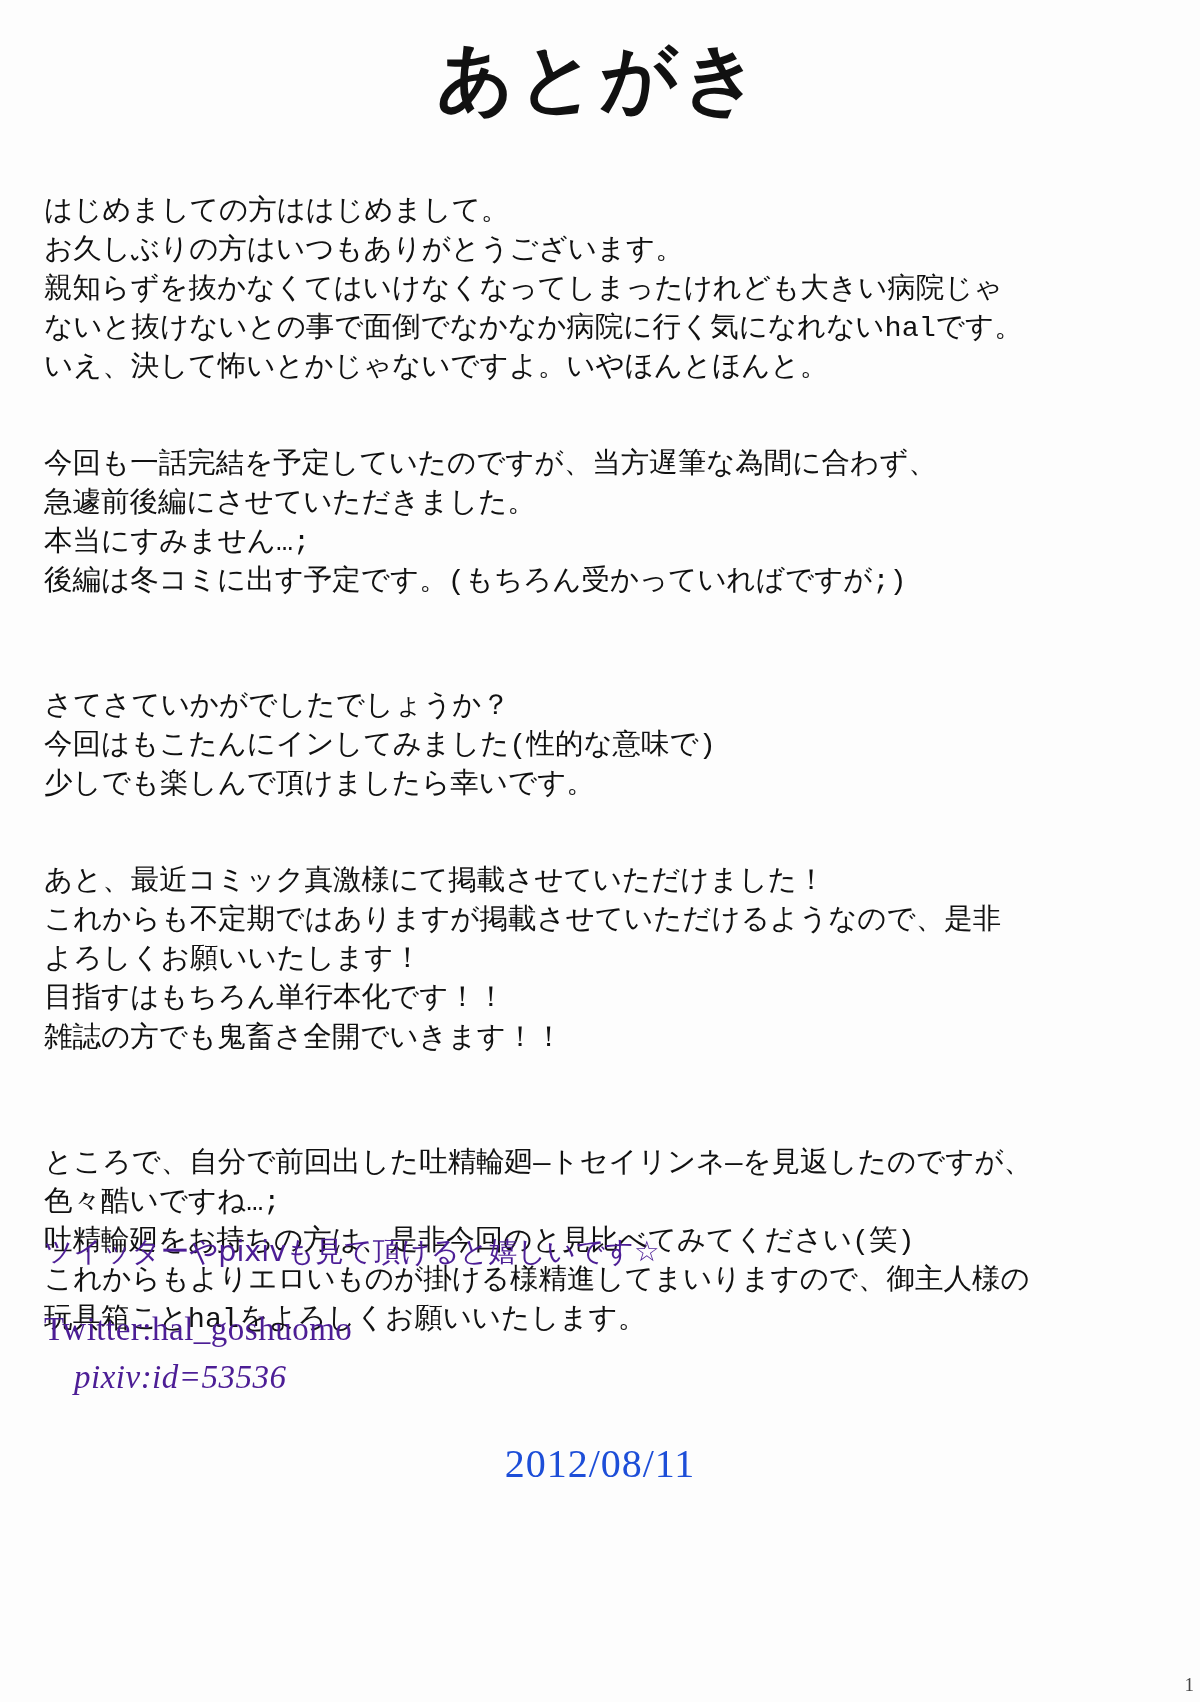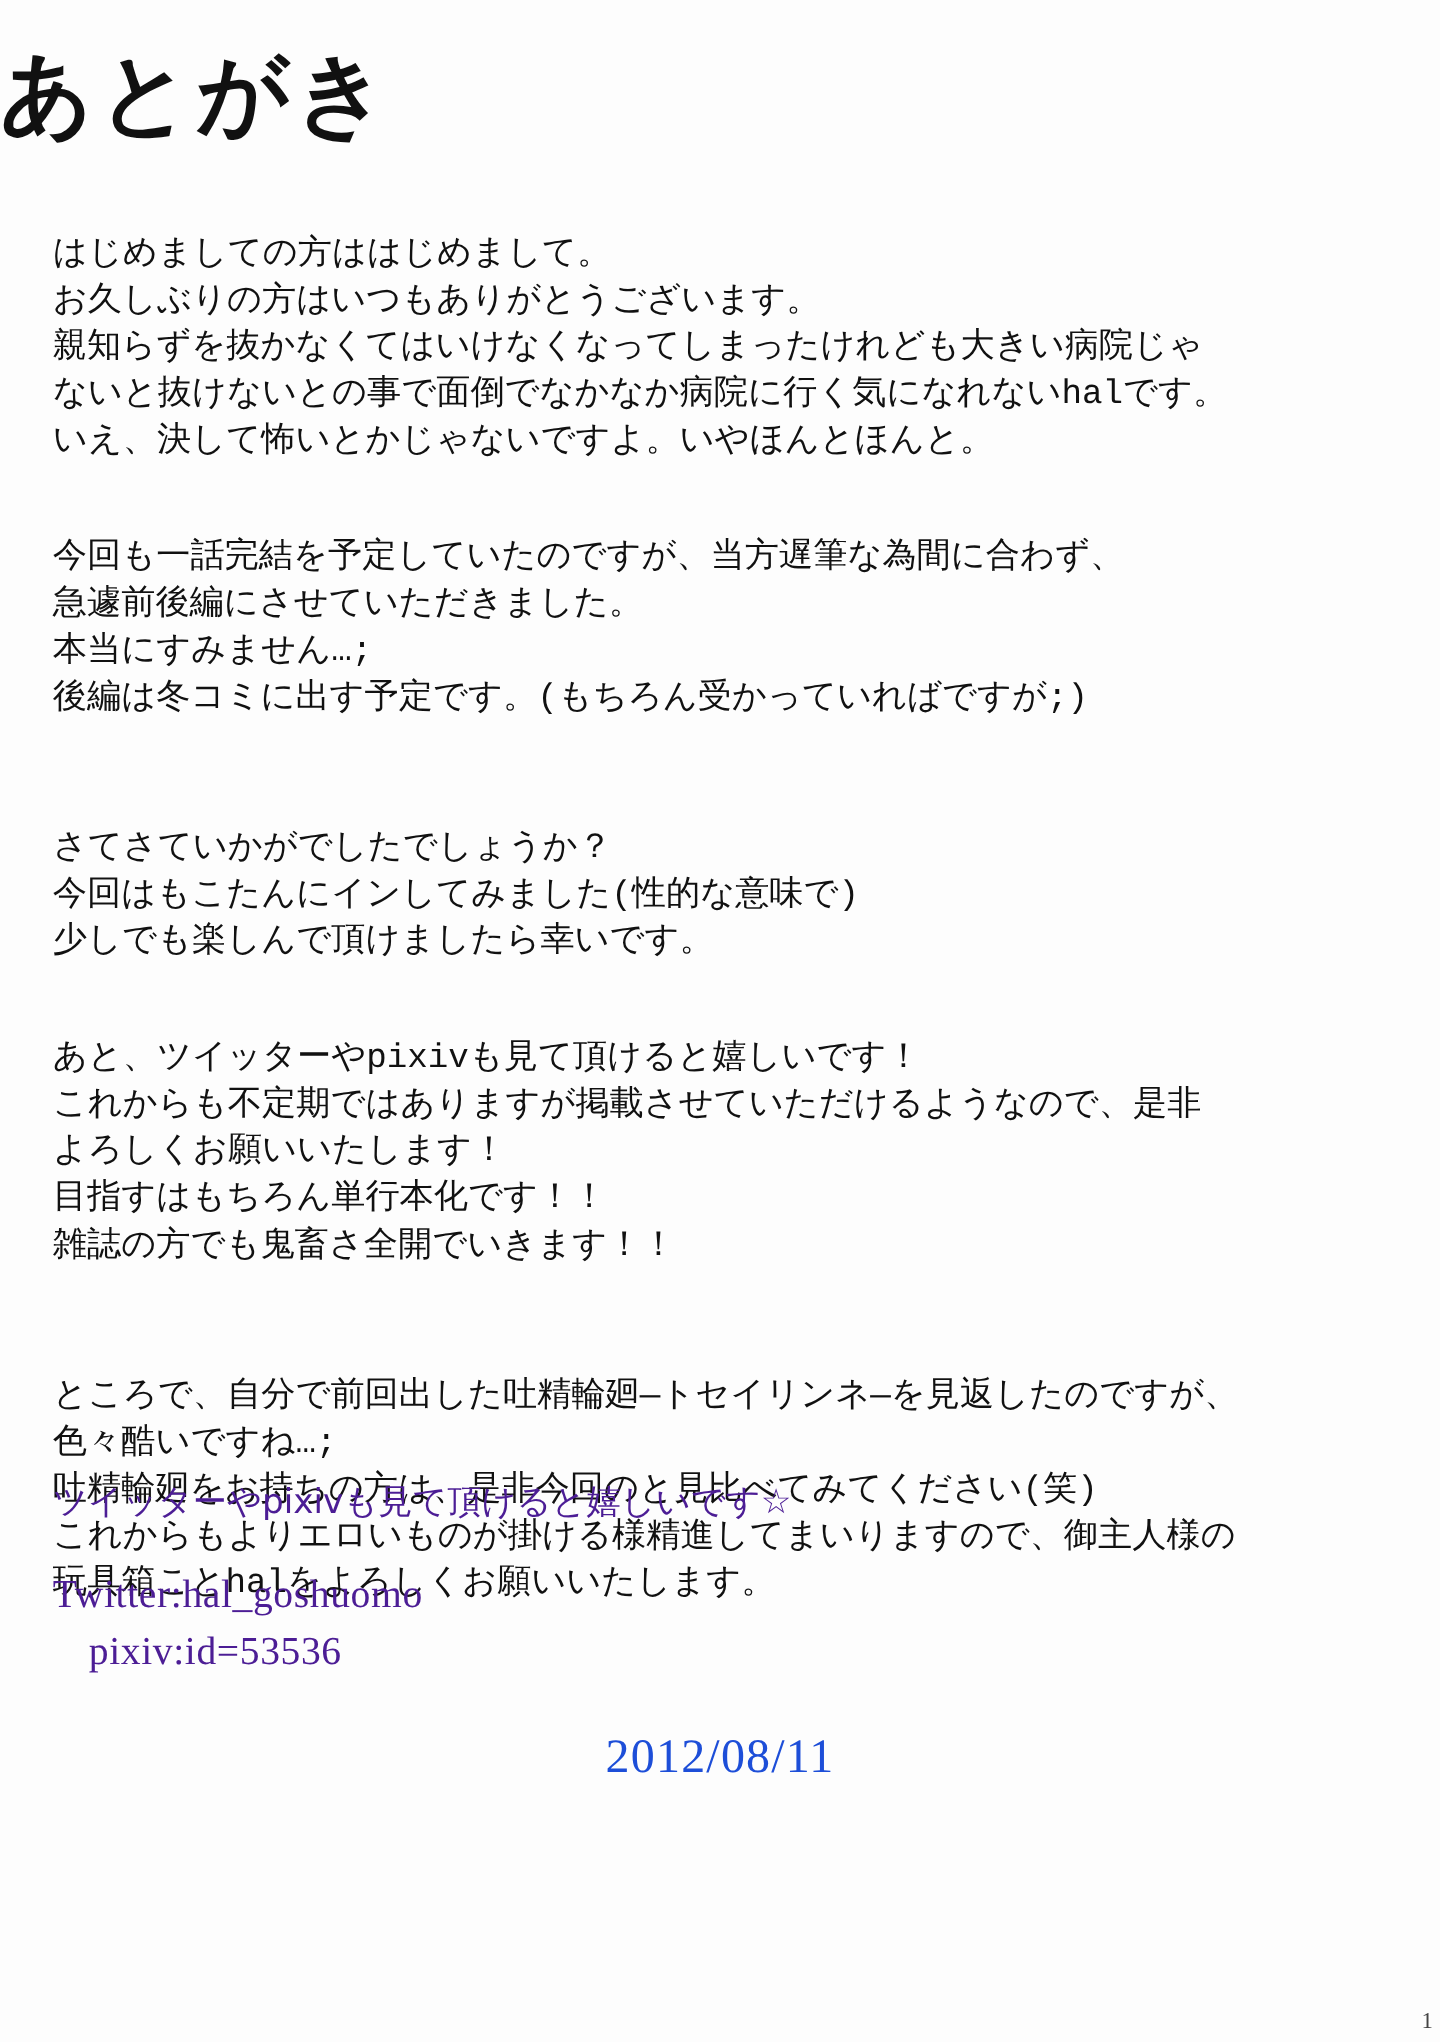--- a/index.html
+++ b/index.html
@@ -18,21 +18,21 @@
   .page {
     position: absolute;
     inset: 0;
     background: #fdfdfd;
   }
   .title {
     position: absolute;
     top: 28px;
     left: 0;
     width: 1200px;
-    text-align: left;
+    text-align: center;
     font-family: "DejaVu Sans", "Liberation Sans", sans-serif;
     font-weight: bold;
     font-size: 76px;
     letter-spacing: 4px;
     color: #111111;
   }
   .body-text {
     position: absolute;
     left: 44px;
     top: 192px;
@@ -68,20 +68,21 @@
     margin-bottom: 34px;
   }
   .handle-line {
     font-family: "Liberation Serif", "DejaVu Serif", serif;
     font-size: 33px;
     letter-spacing: 0.5px;
     margin-bottom: 2px;
   }
   .handle-line.indent {
     padding-left: 30px;
+    font-style: italic;
   }
   .signature {
     position: absolute;
     left: 0;
     top: 1440px;
     width: 1200px;
     text-align: center;
     font-family: "Liberation Serif", "DejaVu Serif", serif;
   }
   .sig-date {
@@ -125,21 +126,21 @@
 親知らずを抜かなくてはいけなくなってしまったけれども大きい病院じゃ
 ないと抜けないとの事で面倒でなかなか病院に行く気になれないhalです。
 いえ、決して怖いとかじゃないですよ。いやほんとほんと。</p>
     <p class="para gap-huge">今回も一話完結を予定していたのですが、当方遅筆な為間に合わず、
 急遽前後編にさせていただきました。
 本当にすみません…;
 後編は冬コミに出す予定です。(もちろん受かっていればですが;)</p>
     <p class="para gap-big">さてさていかがでしたでしょうか？
 今回はもこたんにインしてみました(性的な意味で)
 少しでも楽しんで頂けましたら幸いです。</p>
-    <p class="para gap-huge">あと、ツイッターやpixivも見て頂けると嬉しいです！
+    <p class="para gap-huge">あと、最近コミック真激様にて掲載させていただけました！
 これからも不定期ではありますが掲載させていただけるようなので、是非
 よろしくお願いいたします！
 目指すはもちろん単行本化です！！
 雑誌の方でも鬼畜さ全開でいきます！！</p>
     <p class="para">ところで、自分で前回出した吐精輪廻―トセイリンネ―を見返したのですが、
 色々酷いですね…;
 吐精輪廻をお持ちの方は、是非今回のと見比べてみてください(笑)
 これからもよりエロいものが掛ける様精進してまいりますので、御主人様の
 玩具箱ことhalをよろしくお願いいたします。</p>
   </div>

